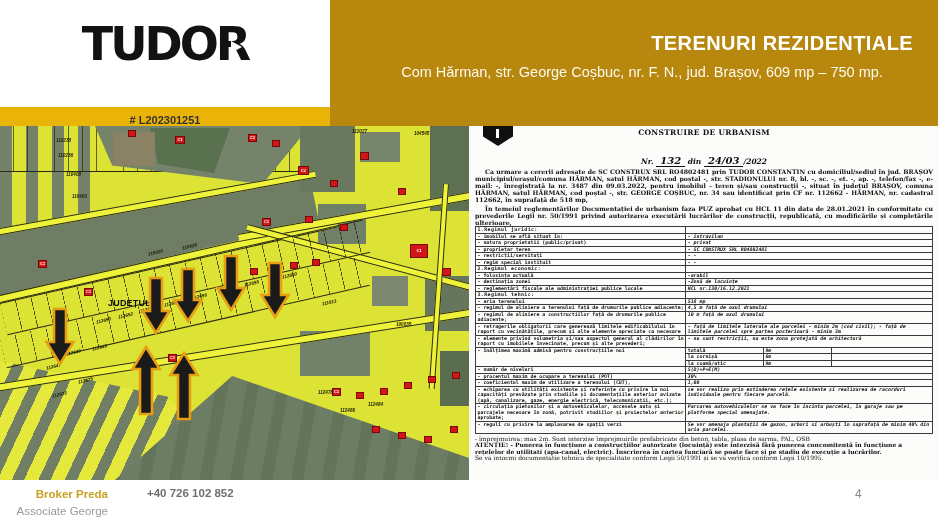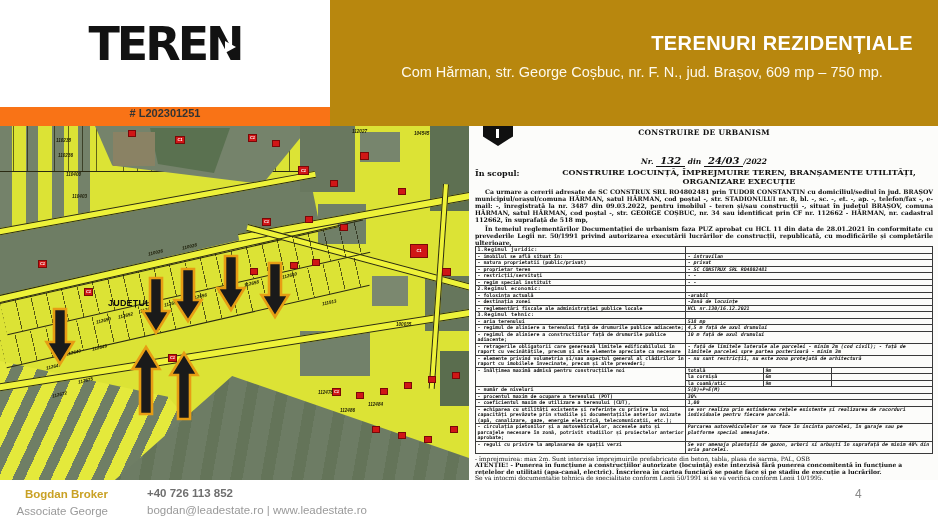--- a/index.html
+++ b/index.html
@@ -6,22 +6,22 @@
   .slide{position:relative;width:938px;height:527px;background:#fff;overflow:hidden;
          font-family:"Liberation Sans",sans-serif;}
   
   .logo-area{position:absolute;left:0;top:0;width:330px;height:107px;background:#fff;}
   .logo{position:absolute;left:0;right:0;top:22px;text-align:center;}
   .brand{font-family:"DejaVu Sans",sans-serif;font-size:46px;font-weight:900;
          letter-spacing:-3px;color:#121212;line-height:44px;position:relative;display:inline-block;}
   .logo-arrow{position:absolute;right:6px;top:19px;width:0;height:0;
          border-left:11px solid #fff;border-top:6px solid transparent;border-bottom:6px solid transparent;}
   .brand-sub{font-size:11px;font-weight:bold;color:#1c1c1c;letter-spacing:13px;margin-top:2px;padding-left:13px;}
-  .ref-bar{position:absolute;left:0;top:107px;width:330px;height:19px;background:#f97316;
-           display:flex;align-items:flex-start;justify-content:center;
+  .ref-bar{position:absolute;left:0;top:107px;width:330px;height:19px;background:#eab308;
+           display:flex;align-items:flex-end;justify-content:center;
            font-size:11px;font-weight:bold;color:#333;}
   .band{position:absolute;left:330px;top:0;width:608px;height:126px;background:#b8870e;}
   .band-title{position:absolute;right:25px;top:32px;font-size:20px;font-weight:800;
               color:#fff;letter-spacing:.4px;}
   .band-sub{position:absolute;left:28px;right:12px;top:64px;font-size:14.5px;color:#fdf9ec;text-align:center;}
   
   .map{position:absolute;left:0;top:126px;width:469px;height:354px;background:#dce335;overflow:hidden;}
   .map *{position:absolute;box-sizing:border-box;}
   .gridA{left:0;top:0;width:300px;height:46px;
     background:repeating-linear-gradient(90deg,transparent 0 13px,rgba(30,30,5,.65) 13px 13.8px);
@@ -100,21 +100,21 @@
   .agent-email{position:absolute;left:147px;top:24px;font-size:11.5px;color:#9a9a9a;}
   .page-num{position:absolute;left:855px;top:7px;font-size:12px;color:#8a8a8a;}
 </style>
 </head>
 <body>
 
 <div class="slide">
 
   <div class="logo-area">
     <div class="logo">
-      <div class="brand"><span>TEREN</span><i class="logo-arrow"></i></div>
+      <div class="brand"><span>TUDOR</span><i class="logo-arrow"></i></div>
     </div>
   </div>
   <div class="ref-bar">
     <span># L202301251</span>
   </div>
   <div class="band">
     <div class="band-title">TERENURI REZIDENȚIALE</div>
     <div class="band-sub">Com Hărman,  str. George Coșbuc,  nr. F. N.,  jud.  Brașov, 609 mp – 750 mp.</div>
   </div>
 
@@ -238,27 +238,20 @@
     <div class="stamp">
         <i></i>
       </div>
     <div class="doc-h1">CONSTRUIRE DE URBANISM</div>
     <div class="doc-nr">
       <span>Nr.</span>
       <span class="hand">132</span>
       <span>din</span>
       <span class="hand">24/03</span><span>/2022</span>
     </div>
-    <div class="scop">
-      <span class="scop-label">În scopul:</span>
-      <span class="scop-text">
-        <span>CONSTRUIRE LOCUINȚĂ, ÎMPREJMUIRE TEREN, BRANȘAMENTE UTILITĂȚI,</span><br>
-        <span>ORGANIZARE EXECUȚIE</span>
-      </span>
-    </div>
     <div class="para">Ca urmare a cererii adresate de SC CONSTRUX SRL RO4802481 prin TUDOR CONSTANTIN cu domiciliul/sediul în jud. BRAȘOV municipiul/orașul/comuna HĂRMAN, satul HĂRMAN, cod poștal -, str. STADIONULUI nr. 8, bl. -, sc. -, et. -, ap. -, telefon/fax -, e-mail: -, înregistrată la nr. 3487 din 09.03.2022, pentru imobilul - teren și/sau construcții -, situat în județul BRAȘOV, comuna HĂRMAN, satul HĂRMAN, cod poștal -, str. GEORGE COȘBUC, nr. 34 sau identificat prin CF nr. 112662 - HĂRMAN, nr. cadastral 112662, în suprafață de 518 mp,</div>
     <div class="para">În temeiul reglementărilor Documentației de urbanism faza PUZ aprobat cu HCL 11 din data de 28.01.2021 în conformitate cu prevederile Legii nr. 50/1991 privind autorizarea executării lucrărilor de construcții, republicată, cu modificările și completările ulterioare,</div>
     <table class="cert">
       <colgroup>
           <col style="width:46%">
           <col style="width:17%">
           <col style="width:15%">
           <col style="width:22%">
         </colgroup>
       <tbody>
@@ -369,20 +362,19 @@
         </tbody>
     </table>
     <div class="fnotes">
       <div>- împrejmuirea: max 2m. Sunt interzise împrejmuirile prefabricate din beton, tabla, plasa de sarma, PAL, OSB</div>
       <div class="fn-bold">ATENȚIE! - Punerea în funcțiune a construcțiilor autorizate (locuință) este interzisă fără punerea concomitentă în funcțiune a rețelelor de utilitati (apa-canal, electric). Înscrierea în cartea funciară se poate face și pe stadiu de execuție a lucrărilor.</div>
       <div>Se va intocmi documentatie tehnica de specialitate conform Legii 50/1991 și se va verifica conform Legii 10/1995.</div>
     </div>
   </div>
 
   <div class="footer">
-    <div class="agent-name">Bogdan Broker</div>
+    <div class="agent-name">Broker Preda</div>
     <div class="agent-role">Associate George</div>
-    <div class="agent-phone">+40 726 113 852</div>
-    <div class="agent-email">bogdan@leadestate.ro | www.leadestate.ro</div>
+    <div class="agent-phone">+40 726 102 852</div>
     <div class="page-num">4</div>
   </div>
 
 </div>
 
 </body></html>

